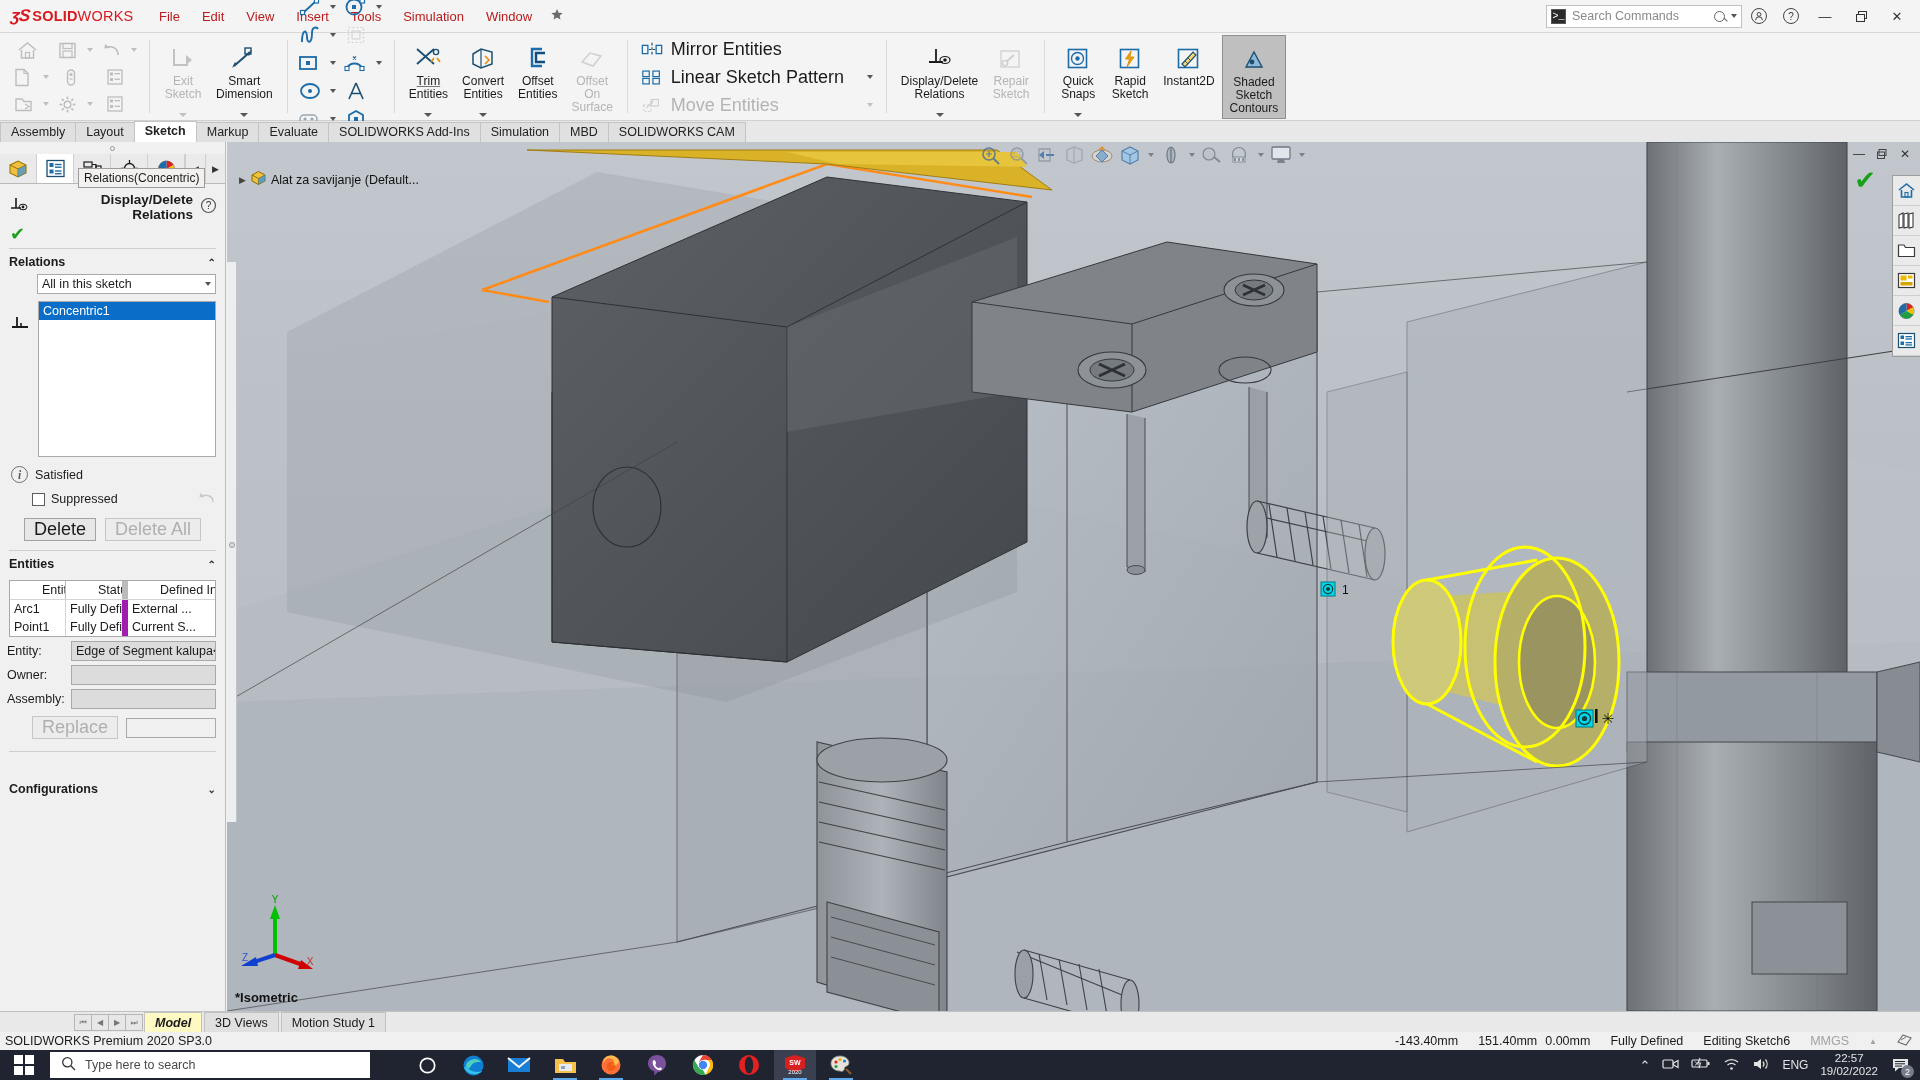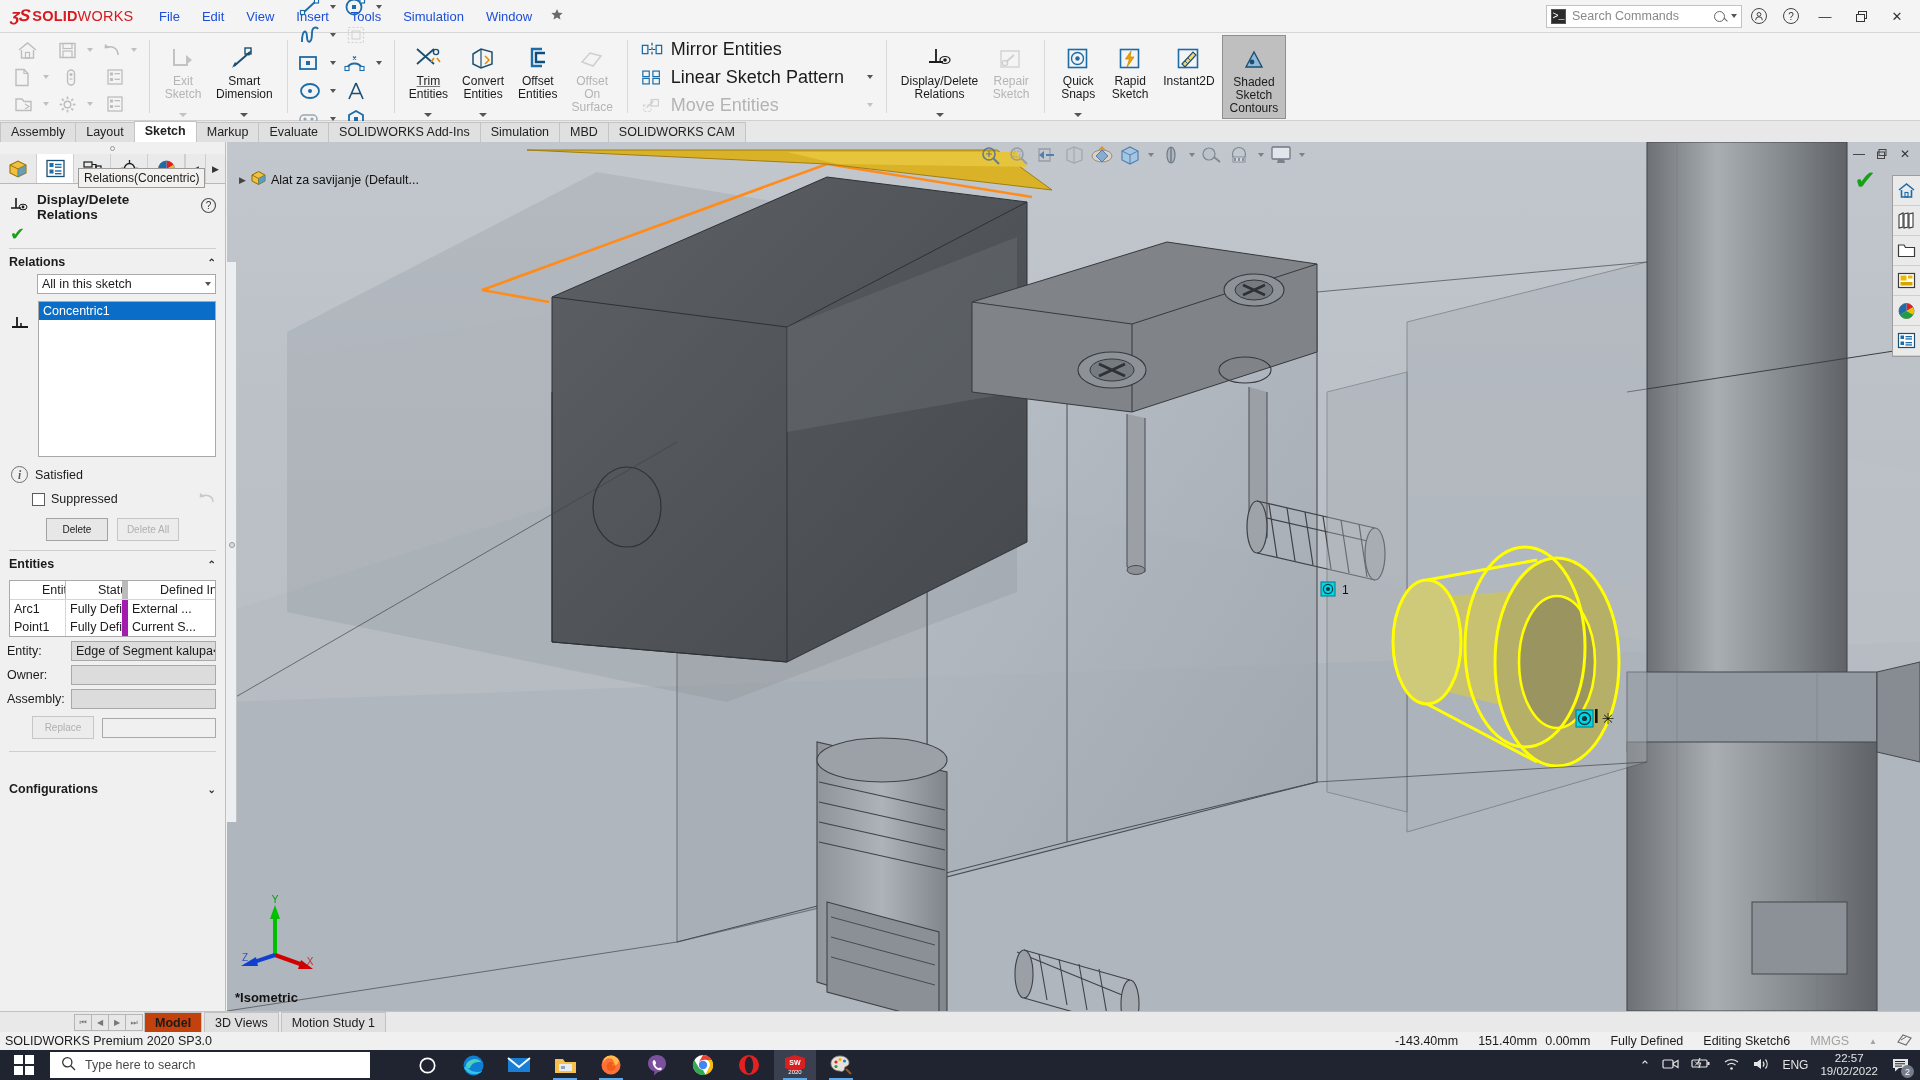--- a/index.html
+++ b/index.html
@@ -18,21 +18,21 @@
     position: absolute; top: 0; left: 0; width: 1920px; height: 33px;
     background: #f4f4f4; border-bottom: 1px solid #d7d7d7;
     display: flex; align-items: center;
   }
   .logo { display: flex; align-items: center; padding-left: 11px; width: 140px; }
   .logo-ds { color: #d71920; font-weight: bold; font-size: 17px; letter-spacing: -1px;
              font-style: italic; transform: skewX(-6deg); }
   .logo-sw { font-weight: bold; font-size: 14.5px; color: #d71920; margin-left: 3px; letter-spacing: .2px;}
   .logo-sw .lite { font-weight: normal; }
   .menubar { display: flex; align-items: center; gap: 0px; margin-left: 8px; }
-  .menu-item { padding: 4px 11px; font-size: 13px; color: #1d4ed8; cursor: default; }
+  .menu-item { padding: 4px 11px; font-size: 13px; color: #b91c1c; cursor: default; }
   .pin-icon { margin-left: 7px; color: #6a6a6a; font-size: 14px; }
   .doc-title { position: absolute; left: 0; right: 0; text-align: center;
                font-size: 13px; color: #222; pointer-events: none; }
   .title-right { margin-left: auto; display: flex; align-items: center; padding-right: 6px; gap: 2px; }
   .searchbox {
     display: flex; align-items: center; width: 196px; height: 23px;
     border: 1px solid #c3c3c3; background: #fff; padding: 0 4px; gap: 6px;
   }
   .search-cmd-ico {
     width: 15px; height: 15px; background: #2b2b2b; color: #fff; font-size: 10px;
@@ -99,21 +99,21 @@
                background: #f0f0f0; border-right: 1px solid #bdbdbd; }
   .lp-splitter { height: 12px; background: #f0f0f0; display: flex; align-items: center; justify-content: center; }
   .lp-splitter .dot { width: 5px; height: 5px; border: 1px solid #9a9a9a; border-radius: 50%; }
   .lp-tabs { display: flex; height: 30px; border-bottom: 1px solid #b9b9b9; background: #eaeaea; }
   .lp-tab { width: 40px; display: flex; align-items: center; justify-content: center;
             border-right: 1px solid #cfcfcf; }
   .lp-tab.sel { background: #ffffff; border-bottom: 1px solid #fff; }
   .lp-arrows { display: flex; margin-left: auto; }
   .lp-arrow { width: 20px; display: flex; align-items: center; justify-content: center;
               border-left: 1px solid #cfcfcf; font-size: 9px; color: #333; }
-  .pm-head { display: flex; align-items: center; gap: 7px; padding: 8px 8px 4px 8px; }
+  .pm-head { display: flex; align-items: center; gap: 7px; padding: 8px 8px 4px 8px; text-align: right; }
   .pm-title { font-weight: bold; font-size: 13.5px; }
   .pm-help { margin-left: auto; }
   .pm-ok { padding: 2px 0 7px 10px; color: #18a018; font-size: 18px; line-height: 13px; }
   .pm-divider { height: 1px; background: #cfcfcf; margin: 0 9px; }
   .sec-head { display: flex; align-items: center; padding: 6px 9px 5px; font-weight: bold; font-size: 12.5px; }
   .sec-head .chev { margin-left: auto; font-size: 10px; color: #333; }
   .combo { margin: 0 9px 0 37px; height: 20px; border: 1px solid #a9a9a9; background: #fff;
            display: flex; align-items: center; padding: 0 4px; font-size: 12.5px; }
   .combo .cv { flex: 1; }
   .relwrap { display: flex; padding: 7px 9px 0 9px; gap: 5px; }
@@ -124,21 +124,21 @@
              padding: 2px 5px; font-size: 12px; white-space: nowrap; z-index: 20; }
   .statusrow { display: flex; align-items: center; gap: 7px; padding: 9px 9px 3px 11px; font-size: 12.5px; }
   .info-ico { width: 17px; height: 17px; border-radius: 50%; border: 1.6px solid #6f6f6f; color: #5b5b5b;
               display: flex; align-items: center; justify-content: center; font-size: 11.5px;
               font-family: "Liberation Serif", serif; font-style: italic; font-weight: bold; }
   .supprow { display: flex; align-items: center; gap: 6px; padding: 4px 9px 2px 32px; font-size: 12.5px; }
   .cbx { width: 13px; height: 13px; border: 1px solid #5c5c5c; background: #fff; }
   .undo-ico { margin-left: auto; color: #c9c9c9; font-size: 15px; }
   .btnrow { display: flex; gap: 9px; justify-content: center; padding: 8px 0 9px; }
   .gbtn { min-width: 62px; height: 23px; border: 1px solid #a3a3a3; background: #e7e7e7;
-          font-size: 10px; display: flex; align-items: center; justify-content: center; padding: 0 9px; }
+          font-size: 18px; display: flex; align-items: center; justify-content: center; padding: 0 9px; }
   .gbtn.disabled { color: #b0b0b0; border-color: #c6c6c6; background: #ececec; }
   .ent-table { margin: 4px 9px 0; border: 1px solid #a9a9a9; background: #fff; font-size: 12.5px; }
   .ent-row { display: flex; }
   .ent-row.hdr { border-bottom: 1px solid #d5d5d5; }
   .ent-c { padding: 2px 4px; overflow: hidden; white-space: nowrap; }
   .ent-c.c0 { width: 56px; border-right: 1px solid #d5d5d5; }
   .ent-c.c1 { width: 62px; border-right: 6px solid #a21caf; }
   .ent-c.c2 { flex: 1; }
   .ent-row.hdr .ent-c { border-right-color: #bbb; padding-left: 32px; }
   .fieldrow { display: flex; align-items: center; gap: 6px; padding: 4px 9px 0 7px; font-size: 12.5px; }
@@ -176,21 +176,21 @@
   
   .tabbar { position: absolute; left: 0; bottom: 47px; width: 1920px; height: 22px;
             background: #e9e9e9; border-top: 1px solid #c2c2c2; display: flex; align-items: center;
             font-size: 12.5px; }
   .navbtns { display: flex; margin-left: 74px; }
   .navb { width: 18px; height: 17px; border: 1px solid #b6b6b6; background: #e7e7e7;
           display: flex; align-items: center; justify-content: center; font-size: 8px; color: #777;
           margin-right: -1px; }
   .btab { padding: 2px 10px; border: 1px solid #c2c2c2; border-bottom: none; background: #e0e0e0;
           margin-left: 2px; height: 21px; display: flex; align-items: center; }
-  .btab.sel { background: #c2410c; font-weight: bold; }
+  .btab.sel { background: #fef9c3; font-weight: bold; font-style: italic; }
   .statusbar { position: absolute; left: 0; bottom: 30px; width: 1920px; height: 18px;
                background: #f0f0f0; display: flex; align-items: center; font-size: 12.5px; color: #1b1b1b; }
   .sb-left { padding-left: 5px; }
   .sb-right { margin-left: auto; display: flex; align-items: center; gap: 20px; padding-right: 8px; }
   .sb-dim { color: #a2a2a2; }
 
   
   .taskbar { position: absolute; left: 0; bottom: 0; width: 1920px; height: 30px;
              background: #1f2430; display: flex; align-items: center; }
   .start { width: 48px; height: 30px; display: flex; align-items: center; justify-content: center; }

